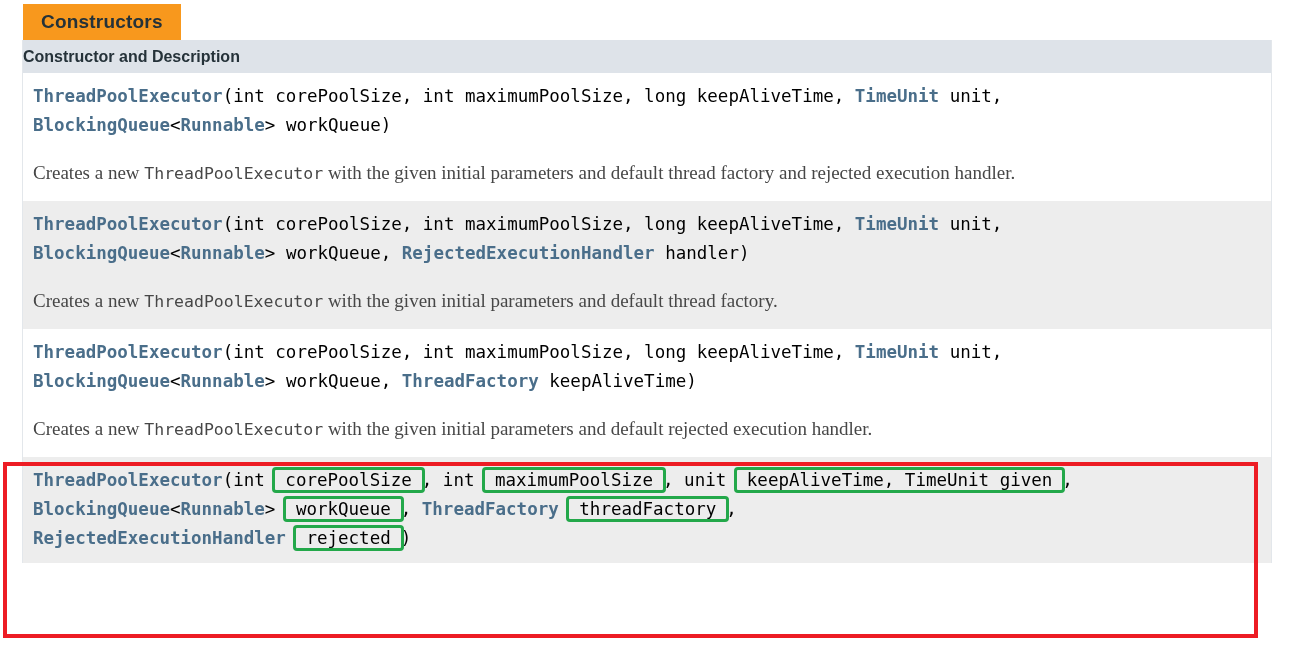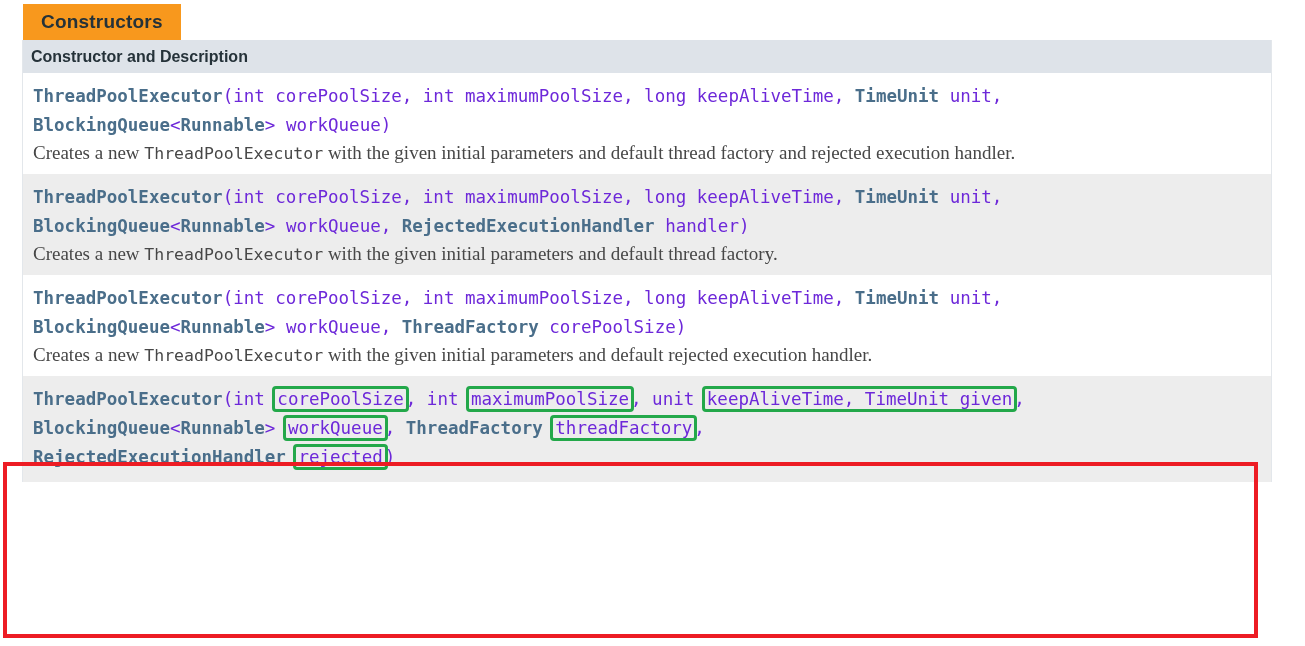--- a/index.html
+++ b/index.html
@@ -62,21 +62,21 @@
   }
 
   .table-header {
     height: 33px;
     background: #DEE3E9;
     color: #253239;
     font-family: "Liberation Sans", sans-serif;
     font-weight: bold;
     font-size: 16px;
     line-height: 33px;
-    padding-left: 8px;
+    padding-left: 0;
     box-sizing: border-box;
   }
 
   .row {
     padding: 9px 10px 10px 10px;
     box-sizing: border-box;
   }
   .row.alt-white { background: #ffffff; }
   .row.alt-gray  { background: #ededed; }
 
@@ -86,41 +86,41 @@
     line-height: 29px;
     color: #444444;
     white-space: pre-wrap;
     word-break: normal;
   }
   .sig .t {           
     color: #4A6E8A;
     font-weight: bold;
   }
   .sig .p {           
-    color: #6d28d9;
+    color: #000000;
   }
 
   .desc {
     font-family: "Liberation Serif", "DejaVu Serif", serif;
     font-size: 19px;
-    line-height: 20px;
+    line-height: 35px;
     color: #474747;
-    margin-top: 3px;
+    margin-top: 15px;
   }
   .desc .mono {
     font-family: "DejaVu Sans Mono", "Liberation Mono", monospace;
     font-size: 16.5px;
     color: #474747;
   }
 
   
   .gbox {
     outline: 3px solid #23A84A;
     outline-offset: 0px;
-    padding: 0 2px;
+    padding: 0 10px;
     border-radius: 1px;
   }
 
   
   .redbox {
     position: absolute;
     left: 3px;
     top: 462px;
     width: 1255px;
     height: 176px;
@@ -160,21 +160,21 @@
 </span><span class="t">BlockingQueue</span><span class="p">&lt;</span><span class="t">Runnable</span><span class="p">&gt; workQueue)</span></div>
           <div class="desc">Creates a new <span class="mono">ThreadPoolExecutor</span> with the given initial parameters and default thread factory and rejected execution handler.</div>
         </div>
         <div class="row alt-gray">
           <div class="sig"><span class="t">ThreadPoolExecutor</span><span class="p">(int corePoolSize, int maximumPoolSize, long keepAliveTime, </span><span class="t">TimeUnit</span><span class="p"> unit,
 </span><span class="t">BlockingQueue</span><span class="p">&lt;</span><span class="t">Runnable</span><span class="p">&gt; workQueue, </span><span class="t">RejectedExecutionHandler</span><span class="p"> handler)</span></div>
           <div class="desc">Creates a new <span class="mono">ThreadPoolExecutor</span> with the given initial parameters and default thread factory.</div>
         </div>
         <div class="row alt-white">
           <div class="sig"><span class="t">ThreadPoolExecutor</span><span class="p">(int corePoolSize, int maximumPoolSize, long keepAliveTime, </span><span class="t">TimeUnit</span><span class="p"> unit,
-</span><span class="t">BlockingQueue</span><span class="p">&lt;</span><span class="t">Runnable</span><span class="p">&gt; workQueue, </span><span class="t">ThreadFactory</span><span class="p"> corePoolSize)</span></div>
+</span><span class="t">BlockingQueue</span><span class="p">&lt;</span><span class="t">Runnable</span><span class="p">&gt; workQueue, </span><span class="t">ThreadFactory</span><span class="p"> keepAliveTime)</span></div>
           <div class="desc">Creates a new <span class="mono">ThreadPoolExecutor</span> with the given initial parameters and default rejected execution handler.</div>
         </div>
         <div class="row alt-gray">
           <div class="sig"><span class="t">ThreadPoolExecutor</span><span class="p">(int </span><span class="p gbox">corePoolSize</span><span class="p">, int </span><span class="p gbox">maximumPoolSize</span><span class="p">, unit </span><span class="p gbox">keepAliveTime, TimeUnit given</span><span class="p">,
 </span><span class="t">BlockingQueue</span><span class="p">&lt;</span><span class="t">Runnable</span><span class="p">&gt; </span><span class="p gbox">workQueue</span><span class="p">, </span><span class="t">ThreadFactory</span><span class="p"> </span><span class="p gbox">threadFactory</span><span class="p">,
 </span><span class="t">RejectedExecutionHandler</span><span class="p"> </span><span class="p gbox">rejected</span><span class="p">)</span></div>
         </div>
       </div>
   </div>
 

